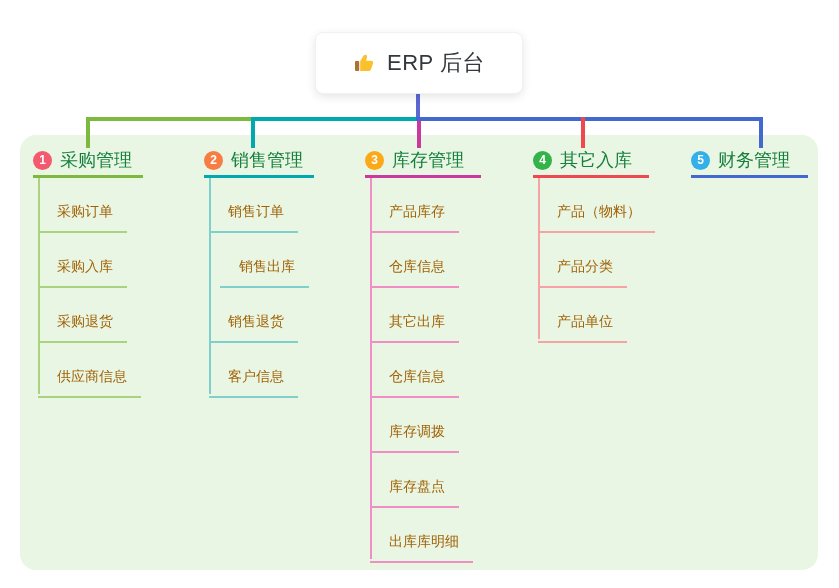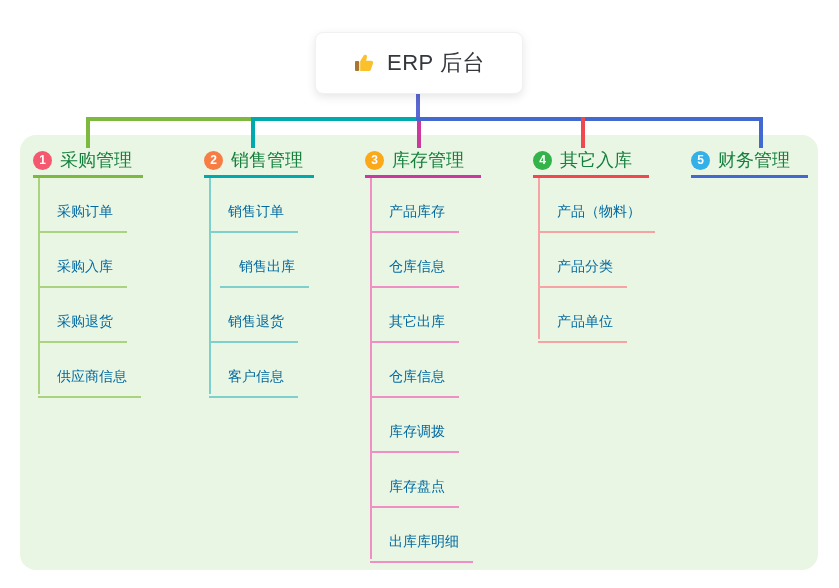--- a/index.html
+++ b/index.html
@@ -34,21 +34,21 @@
     display:flex;align-items:center;justify-content:center;
     color:#fff;font-size:12px;font-weight:bold;line-height:1;
   }
   .branch-label{font-size:18px;color:#15803d;white-space:nowrap;}
   .children{position:relative;}
   .spine{position:absolute;left:5px;top:0;width:2px;}
   .child{height:55px;display:flex;align-items:flex-end;}
   .child:first-child{height:51px;}
   .child-label{
     margin-left:5px;padding:0 14px 10px 19px;
-    font-size:14px;color:#0369a1;border-bottom:2px solid;white-space:nowrap;text-align:right;
+    font-size:14px;color:#a16207;border-bottom:2px solid;white-space:nowrap;text-align:right;
   }
 </style>
 </head>
 <body>
 
 <div class="canvas">
   <div class="panel" id="panel" style="background: rgb(233, 246, 227);"></div>
 
   <div class="root-node">
     <span class="thumb-icon">

